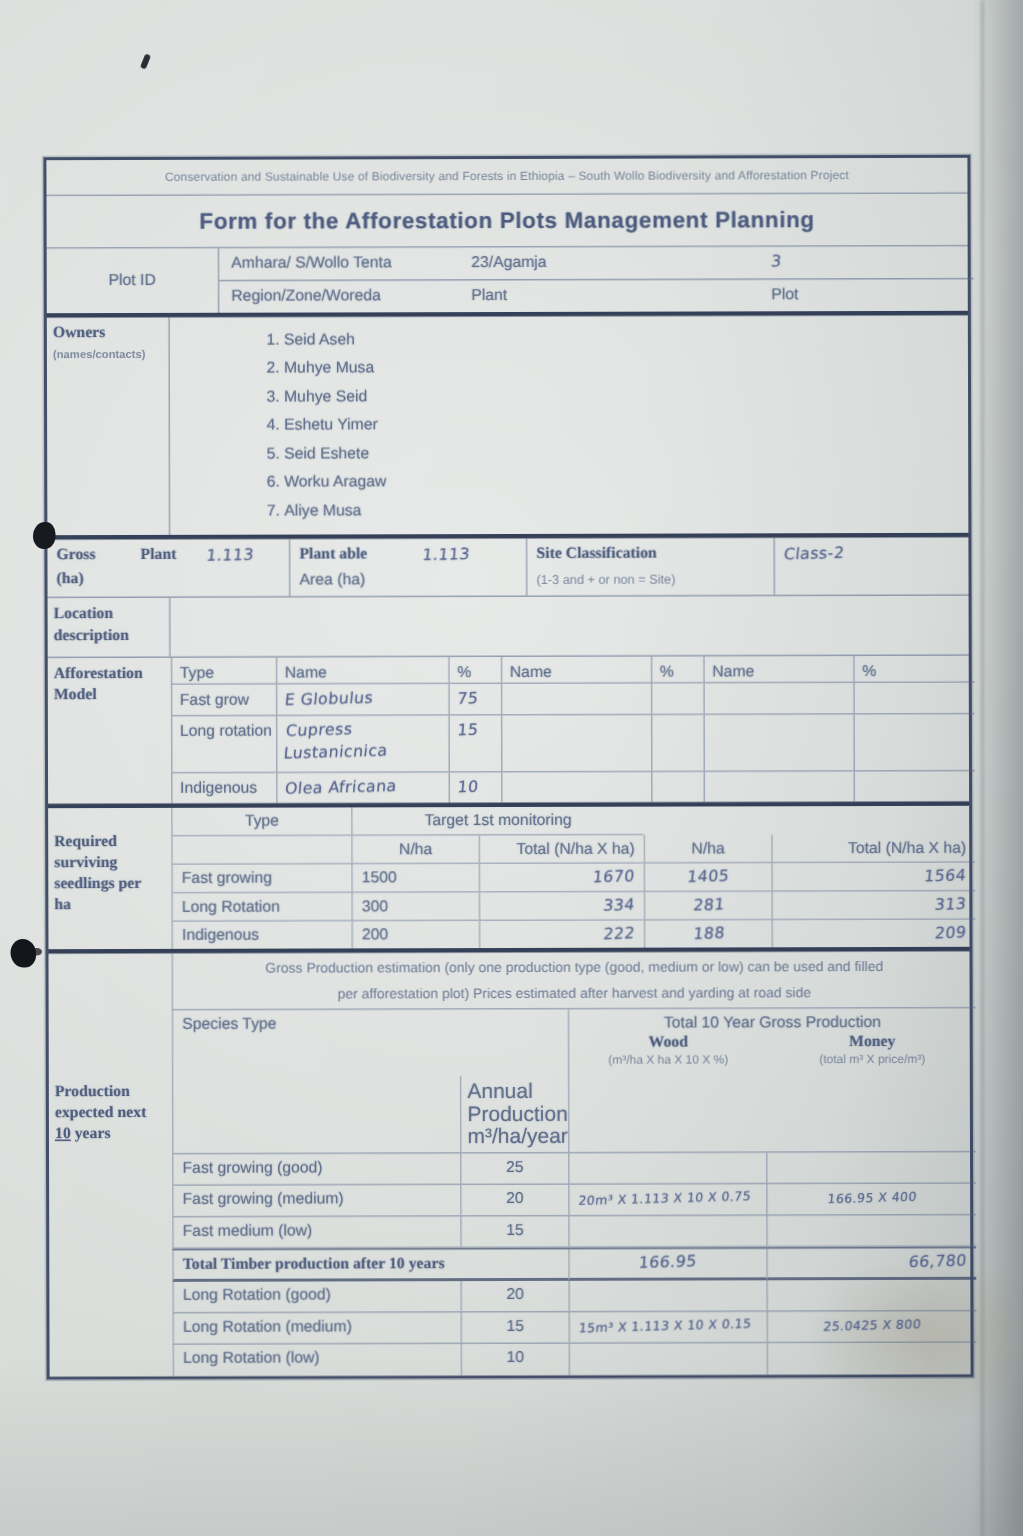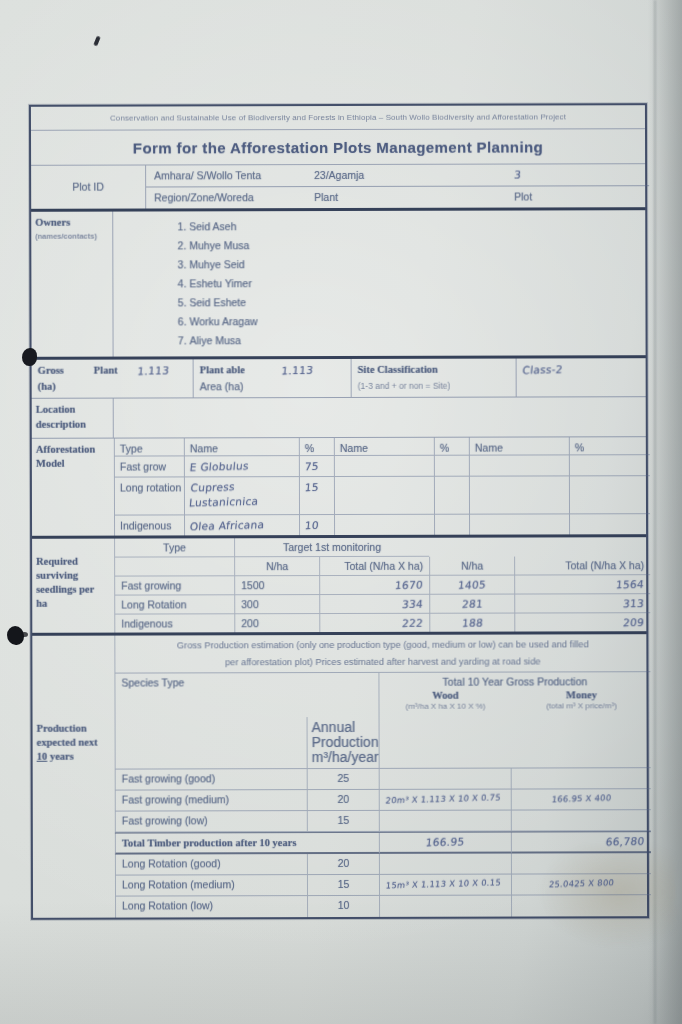--- a/index.html
+++ b/index.html
@@ -327,21 +327,21 @@
         <div></div>
         <div></div>
       </div>
       <div class="prod-row">
         <div class="print">Fast growing (medium)</div>
         <div class="ta-c print">20</div>
         <div class="formula"><span class="hand">20m³ X 1.113 X 10 X 0.75</span></div>
         <div class="formula ta-c"><span class="hand">166.95 X 400</span></div>
       </div>
       <div class="prod-row">
-        <div class="print">Fast growing (low)</div>
+        <div class="print">Fast medium (low)</div>
         <div class="ta-c print">15</div>
         <div></div>
         <div></div>
       </div>
 
       <div class="prod-total">
         <div class="print bold">Total Timber production after 10 years</div>
         <div class="ta-c"><span class="hand">166.95</span></div>
         <div class="ta-r"><span class="hand">66,780</span></div>
       </div>

